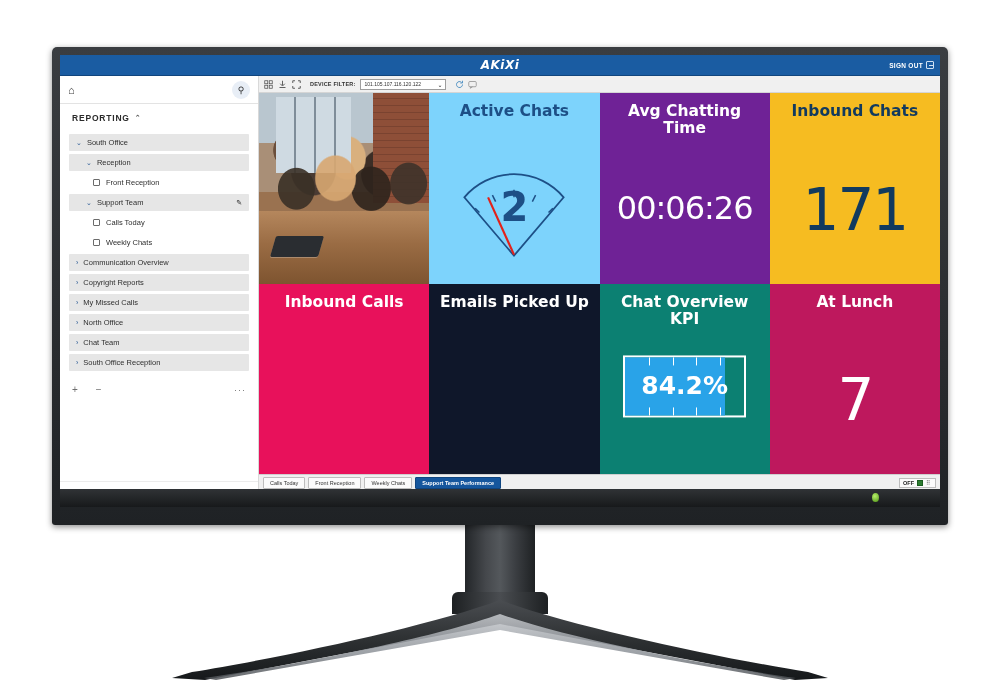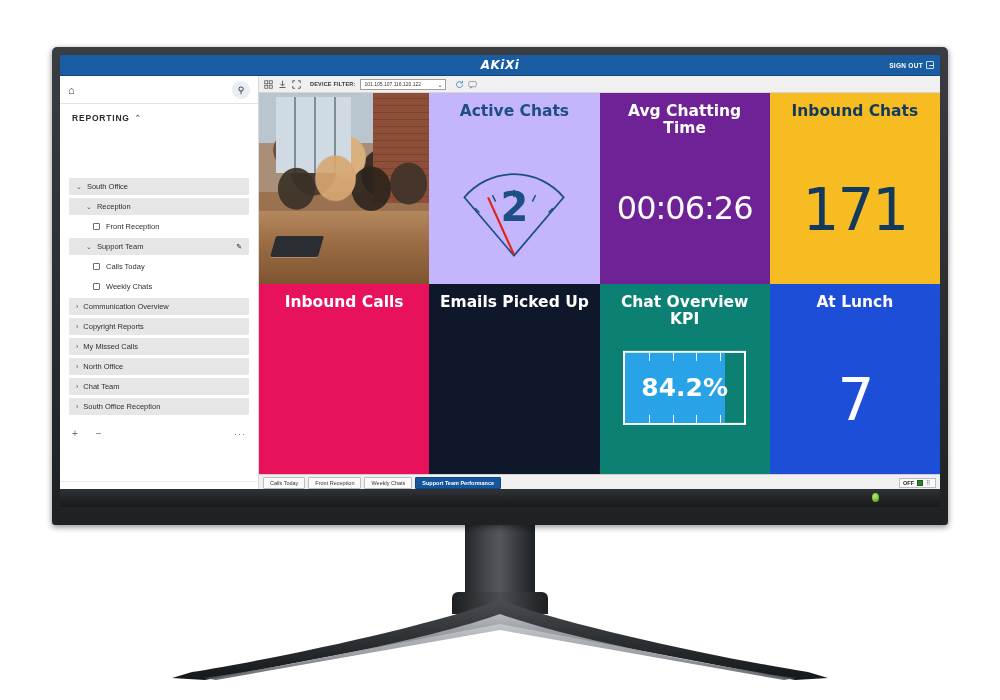--- a/index.html
+++ b/index.html
@@ -75,21 +75,21 @@
   .home-ico{ font-size:11px; color:#444; cursor:pointer; }
   .pin-btn{
     width:18px; height:18px; border-radius:50%; background:#e8eef6;
     display:flex; align-items:center; justify-content:center; font-size:9px; color:#2b2b2b; cursor:pointer;
   }
   .sb-title{
     padding:9px 12px 7px; font-size:8.5px; font-weight:bold; letter-spacing:.8px;
     color:#2b2b2b; display:flex; align-items:center; gap:5px; text-transform:uppercase;
   }
   .sb-title .chev{ font-size:7px; color:#555; }
-  .tree{ padding:4px 9px; overflow:hidden;margin-top:44px; }
+  .tree{ padding:4px 9px; overflow:hidden; }
   .node{
     background:#e6e6e6; margin-bottom:3px; height:17px; display:flex; align-items:center;
     font-size:7.5px; color:#2f2f2f; position:relative; cursor:pointer; border-radius:1px;
   }
   .node .caret{ color:#2a5a95; font-size:7px; margin:0 5px 0 7px; }
   .node.lvl2 .caret{ margin-left:17px; }
   .node .edit-ico{ position:absolute; right:7px; font-size:7px; color:#222; }
   .leaf{
     height:17px; display:flex; align-items:center; font-size:7.5px; color:#2f2f2f;
     margin-bottom:3px; cursor:pointer; background:#fff;
@@ -186,21 +186,21 @@
   
   .gauge-wrap{ position:absolute; left:0; right:0; top:42px; bottom:6px; display:flex; align-items:center; justify-content:center;}
   .gauge-val{
     position:absolute; left:0; right:0; top:48%; transform:translateY(-42%);
     text-align:center; font-size:40px; font-weight:bold; color:#1d4f86;
     font-family:"DejaVu Sans", sans-serif;
   }
 
   
   .kpi-wrap{ position:absolute; left:14%; right:14%; top:50%; transform:translateY(-38%);
-             border:2px solid #ffffff; height:74px; }
+             border:2px solid #ffffff; height:62px; }
   .kpi-fill{ position:absolute; left:0; top:0; bottom:0; background:#29a3e8; }
   .kpi-ticks{ position:absolute; inset:0; }
   .kpi-tick{ position:absolute; top:0; width:1px; height:8px; background:#ffffff; }
   .kpi-tick.b{ bottom:0; top:auto; }
   .kpi-text{
     position:absolute; inset:0; display:flex; align-items:center; justify-content:center;
     font-size:25px; font-weight:bold; color:#fff; font-family:"DejaVu Sans", sans-serif;
   }
 
   
@@ -373,21 +373,21 @@
             <div class="tiles" id="tiles">
                 <div class="tile photo-tile">
                   <div class="photo">
                     <div class="photo-brick"></div>
                     <div class="photo-window"></div>
                     <div class="photo-people"></div>
                     <div class="photo-table"></div>
                     <div class="photo-tablet"></div>
                   </div>
                 </div>
-                <div class="tile" style="background: #c4b5fd; color: rgb(29, 79, 134);">
+                <div class="tile" style="background: #7dd3fc; color: rgb(29, 79, 134);">
                   <div class="tile-title">Active Chats</div>
                   <div class="gauge-wrap">
                     <svg viewBox="0 0 120 100" width="130" height="108">
                       <path d="M60 96 L14 42 A60 60 0 0 1 106 42 Z" fill="none" stroke="#1d4f86" stroke-width="1.6"></path>
                       <path d="M24 52 L28 56" stroke="#1d4f86" stroke-width="1.4"></path>
                       <path d="M40 40 L43 46" stroke="#1d4f86" stroke-width="1.4"></path>
                       <path d="M60 35 L60 42" stroke="#1d4f86" stroke-width="1.4"></path>
                       <path d="M80 40 L77 46" stroke="#1d4f86" stroke-width="1.4"></path>
                       <path d="M96 52 L92 56" stroke="#1d4f86" stroke-width="1.4"></path>
                       <line x1="60" y1="95" x2="36" y2="42" stroke="#e32119" stroke-width="2"></line>
@@ -419,21 +419,21 @@
                       <span class="kpi-tick" style="left:40%"></span>
                       <span class="kpi-tick b" style="left:40%"></span>
                       <span class="kpi-tick" style="left:60%"></span>
                       <span class="kpi-tick b" style="left:60%"></span>
                       <span class="kpi-tick" style="left:80%"></span>
                       <span class="kpi-tick b" style="left:80%"></span>
                     </div>
                     <div class="kpi-text">84.2%</div>
                   </div>
                 </div>
-                <div class="tile" style="background: #1d4ed8; color: rgb(255, 255, 255);">
+                <div class="tile" style="background: #be185d; color: rgb(255, 255, 255);">
                   <div class="tile-title">At Lunch</div>
                   <div class="tile-value">7</div>
                 </div>
               </div>
 
             <div class="tabbar">
               <div id="tabs" style="display:flex; gap:3px;">
                   <span class="tab">Calls Today</span>
                   <span class="tab">Front Reception</span>
                   <span class="tab">Weekly Chats</span>

